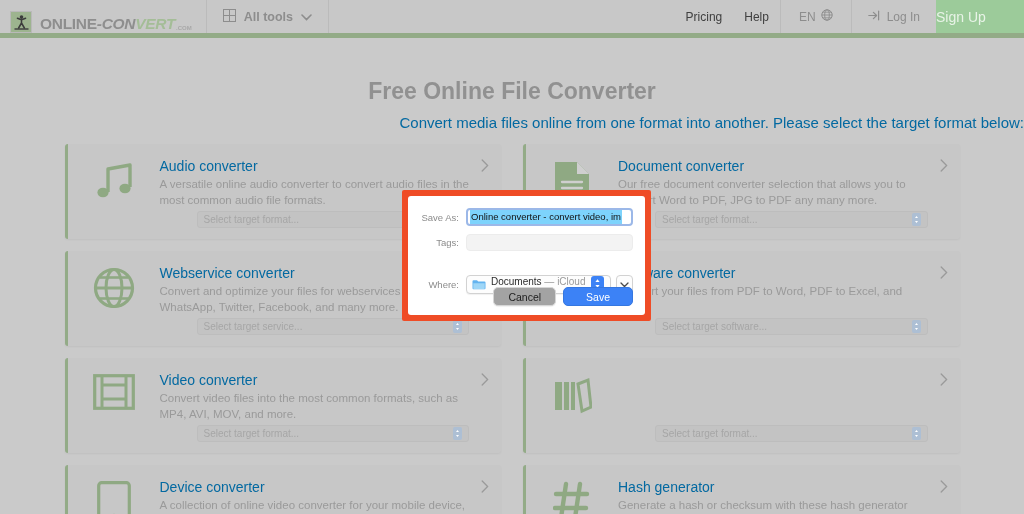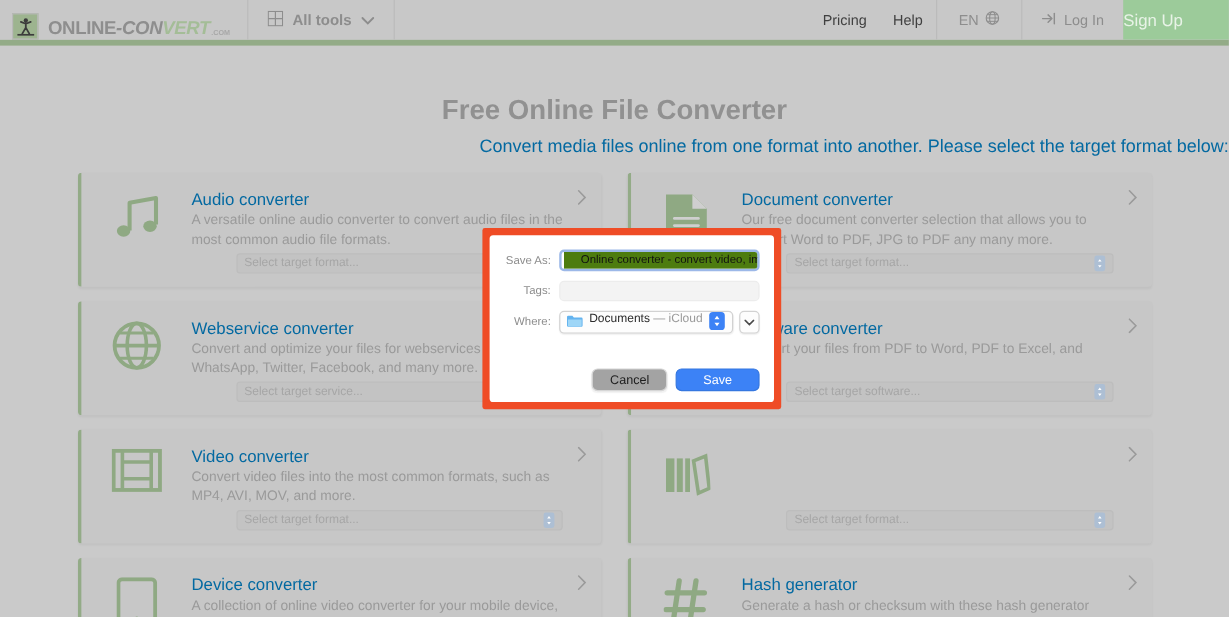--- a/index.html
+++ b/index.html
@@ -142,21 +142,21 @@
   .stepper-mini {
     width: 9px; height: 13px; border-radius: 2px;
     background: #adbfd4;
     display:flex; align-items:center; justify-content:center;
   }
 
   
   #save-dialog-wrap {
     position: absolute;
     left: 402px; top: 190px;
-    width: 249px; height: 151px;
+    width: 249px; height: 131px;
     background: #ef4c26;
     padding: 6px;
     border-radius: 2px;
   }
   .dialog {
     width: 100%; height: 100%;
     background: #ffffff;
     border-radius: 3px;
     padding: 12px 12px 0 0;
     position: relative;
@@ -176,23 +176,23 @@
     height: 18px;
     border: 2px solid #9cb8e8;
     border-radius: 4px;
     background: #ffffff;
     display: flex; align-items: center;
     padding: 0 2px;
     overflow: hidden;
   }
   .saveas-text {
     font-size: 9.5px; color: #111111;
-    background: #4d7c0f;
+    background: #7dd3fc;
     white-space: nowrap;
-    padding: 1px 14px;
+    padding: 1px 1px;
     line-height: 1.25;
     text-align: center;
   }
   .tags-field {
     flex: 1; height: 17px;
     border-radius: 4px;
     background: #f3f3f3;
     border: 1px solid #ececec;
   }
   .where-field {
@@ -559,21 +559,21 @@
       <div class="saveas-field">
         <span class="saveas-text">Online converter - convert video, im</span>
       </div>
     </div>
 
     <div class="form-row">
       <div class="form-label">Tags:</div>
       <div class="tags-field"></div>
     </div>
 
-    <div class="form-row" style="margin-top:8px;">
+    <div class="form-row" style="margin-top:24px;">
       <div class="form-label">Where:</div>
       <div class="where-field">
         <span class="folder-ico">
           <svg width="14" height="11" viewBox="0 0 14 11">
             <path d="M0.5 2.2 A1 1 0 0 1 1.5 1.2 L5 1.2 L6.2 2.6 L12.5 2.6 A1 1 0 0 1 13.5 3.6 L13.5 9.3 A1 1 0 0 1 12.5 10.3 L1.5 10.3 A1 1 0 0 1 0.5 9.3 Z" fill="#63b3ef"></path>
             <path d="M1.3 4.2 L12.7 4.2 L12.7 9.3 A0.7 0.7 0 0 1 12 10 L2 10 A0.7 0.7 0 0 1 1.3 9.3 Z" fill="#9ed6f7"></path>
           </svg>
         </span>
         <span class="where-text"><span>Documents</span><span class="dim"> — iCloud</span></span>
         <span class="where-spacer"></span>

